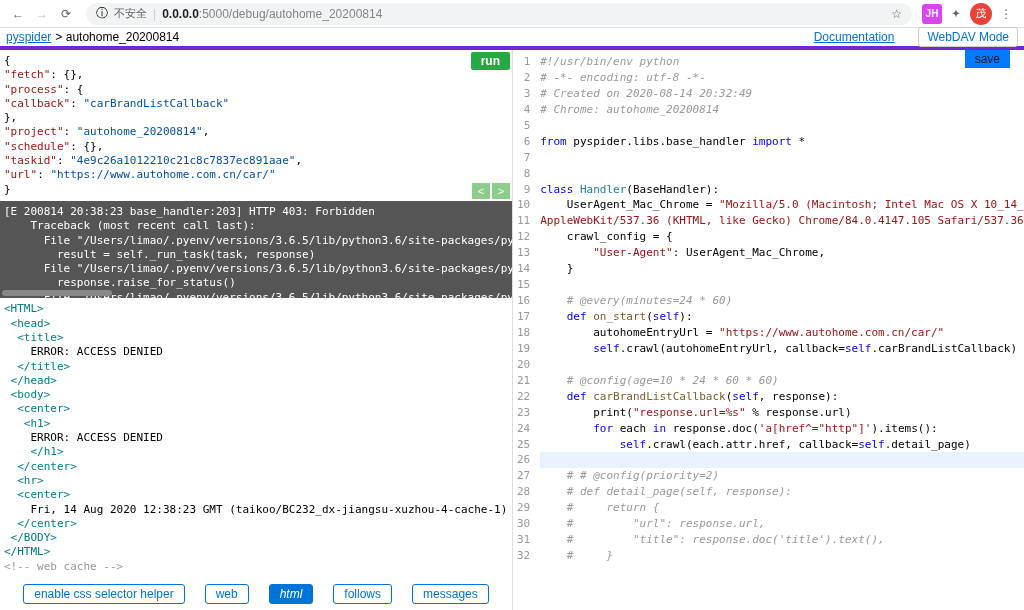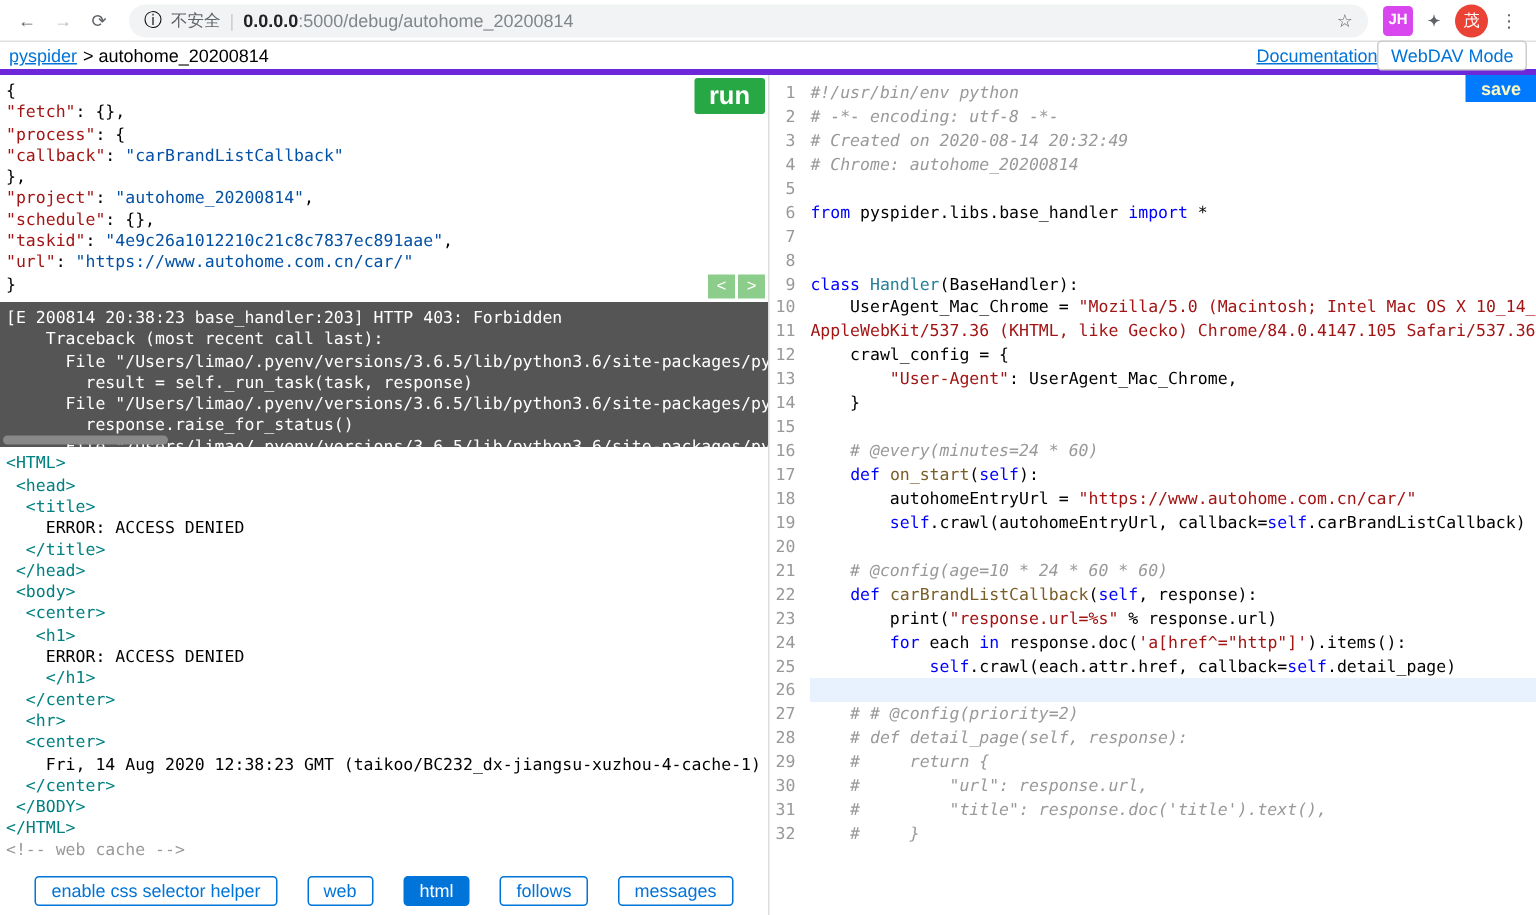--- a/index.html
+++ b/index.html
@@ -15,55 +15,55 @@
     .url-text .dim { color: #80868b; }
     .ext-icon { width: 20px; height: 20px; border-radius: 3px; display: flex; align-items: center; justify-content: center; font-size: 10px; color: #fff; font-weight: bold; }
     .ext-jh { background: #d946ef; }
     .ext-puzzle { color: #5f6368; }
     .avatar { width: 22px; height: 22px; border-radius: 50%; background: #ea4335; color: #fff; display: flex; align-items: center; justify-content: center; font-size: 11px; }
     
     
     .header { height: 22px; display: flex; align-items: center; padding: 2px 6px; border-bottom: 4px solid #6d28d9; }
     .proj-link { color: #0074d9; text-decoration: underline; }
     .proj-name { margin-left: 4px; }
-    .header-right { margin-left: auto; display: flex; align-items: center; gap: 0; }
+    .header-right { margin-left: auto; display: flex; align-items: center; gap: 24px; }
     .doc-link { color: #0074d9; text-decoration: underline; }
     .webdav-btn { background: #fff; border: 1px solid #ccc; padding: 2px 8px; border-radius: 3px; color: #0074d9; font-size: 12px; }
     
     
     .main { display: flex; height: 560px; }
     .left-panel { width: 512px; display: flex; flex-direction: column; position: relative; }
     .right-panel { width: 512px; border-left: 1px solid #ddd; display: flex; flex-direction: column; }
     
     
     .task-area { position: relative; background: #fff; font-family: monospace; font-size: 11px; padding: 4px; line-height: 1.3; }
-    .run-btn { position: absolute; top: 2px; right: 2px; background: #28a745; color: #fff; border: none; padding: 2px 10px; font-size: 17px; font-weight: bold; border-radius: 2px; }
+    .run-btn { position: absolute; top: 2px; right: 2px; background: #28a745; color: #fff; border: none; padding: 2px 10px; font-size: 12px; font-weight: bold; border-radius: 2px; }
     .task-json .key { color: #a31515; }
     .task-json .str { color: #0451a5; }
     
     
     .nav-pager { position: absolute; right: 2px; bottom: 2px; display: flex; gap: 2px; }
     .nav-pager button { background: #5cb85c; opacity: 0.7; color: #fff; border: none; width: 18px; height: 16px; font-size: 11px; }
     
     
     .log-area { background: #555; color: #fff; font-family: monospace; font-size: 11px; padding: 4px; line-height: 1.3; overflow-x: hidden; white-space: pre; position: relative; }
     .log-scroll { height: 6px; background: #888; border-radius: 3px; position: absolute; bottom: 2px; left: 2px; width: 110px; }
     
     
     .html-pre { font-family: monospace; font-size: 11px; padding: 4px; line-height: 1.3; white-space: pre; color: #008080; flex: 1; }
     .html-pre .txt { color: #000; }
     .html-pre .cmt { color: #999; }
     
     
     .bottom-tabs { display: flex; gap: 20px; justify-content: center; padding: 6px; }
     .tab-btn { background: #fff; border: 1px solid #0074d9; color: #0074d9; padding: 2px 10px; border-radius: 3px; font-size: 12px; }
-    .tab-btn.active { background: #0074d9; color: #fff; }
-    
-    
-    .save-btn { position: absolute; top: 0; right: 0; background: #007bff; color: #fef9c3; border: none; padding: 2px 10px; font-weight: bold; font-size: 12px; }
+    .tab-btn.active { background: #0074d9; color: #fff; font-style: italic; }
+    
+    
+    .save-btn { position: absolute; top: 0; right: 14px; background: #007bff; color: #0f172a; border: none; padding: 2px 10px; font-weight: normal; font-size: 12px; }
     .editor-wrap { position: relative; flex: 1; }
     .editor { display: flex; font-family: Monaco, monospace; font-size: 11px; line-height: 1.45; }
     .gutter { text-align: right; color: #999; padding: 4px 6px 4px 4px; white-space: pre; user-select: none; }
     .code { padding: 4px 4px; white-space: pre; }
     .code .c { color: #999; font-style: italic; }
     .code .k { color: #0000ff; }
     .code .cls { color: #267f99; }
     .code .fn { color: #795e26; }
     .code .s { color: #a31515; }
     .code .self { color: #0000ff; }

